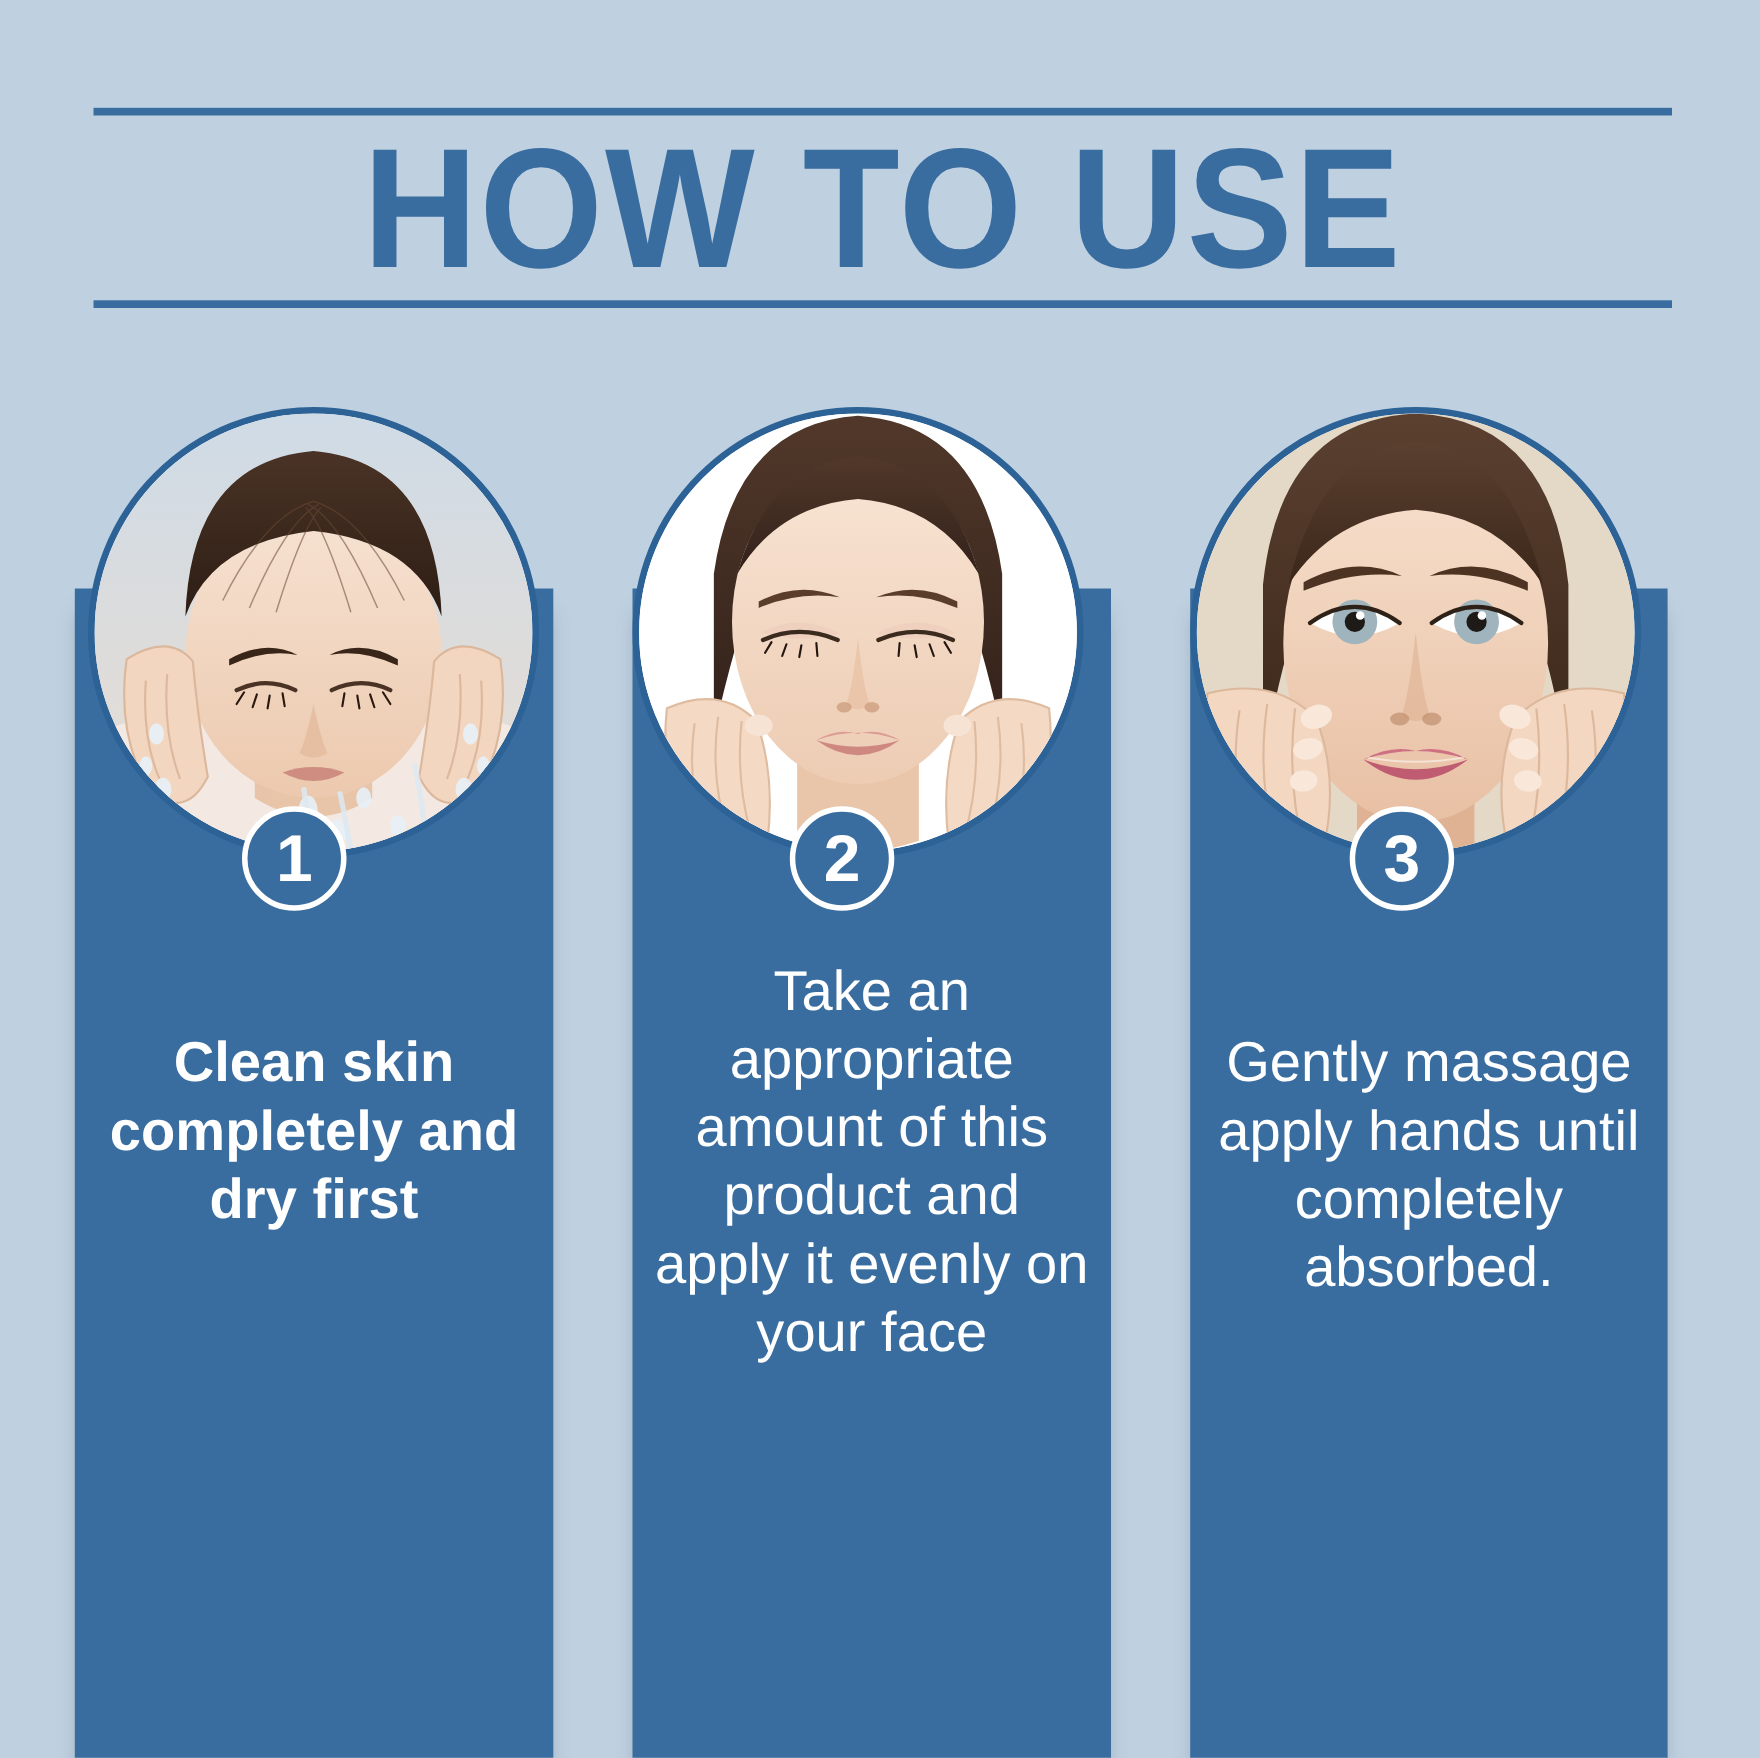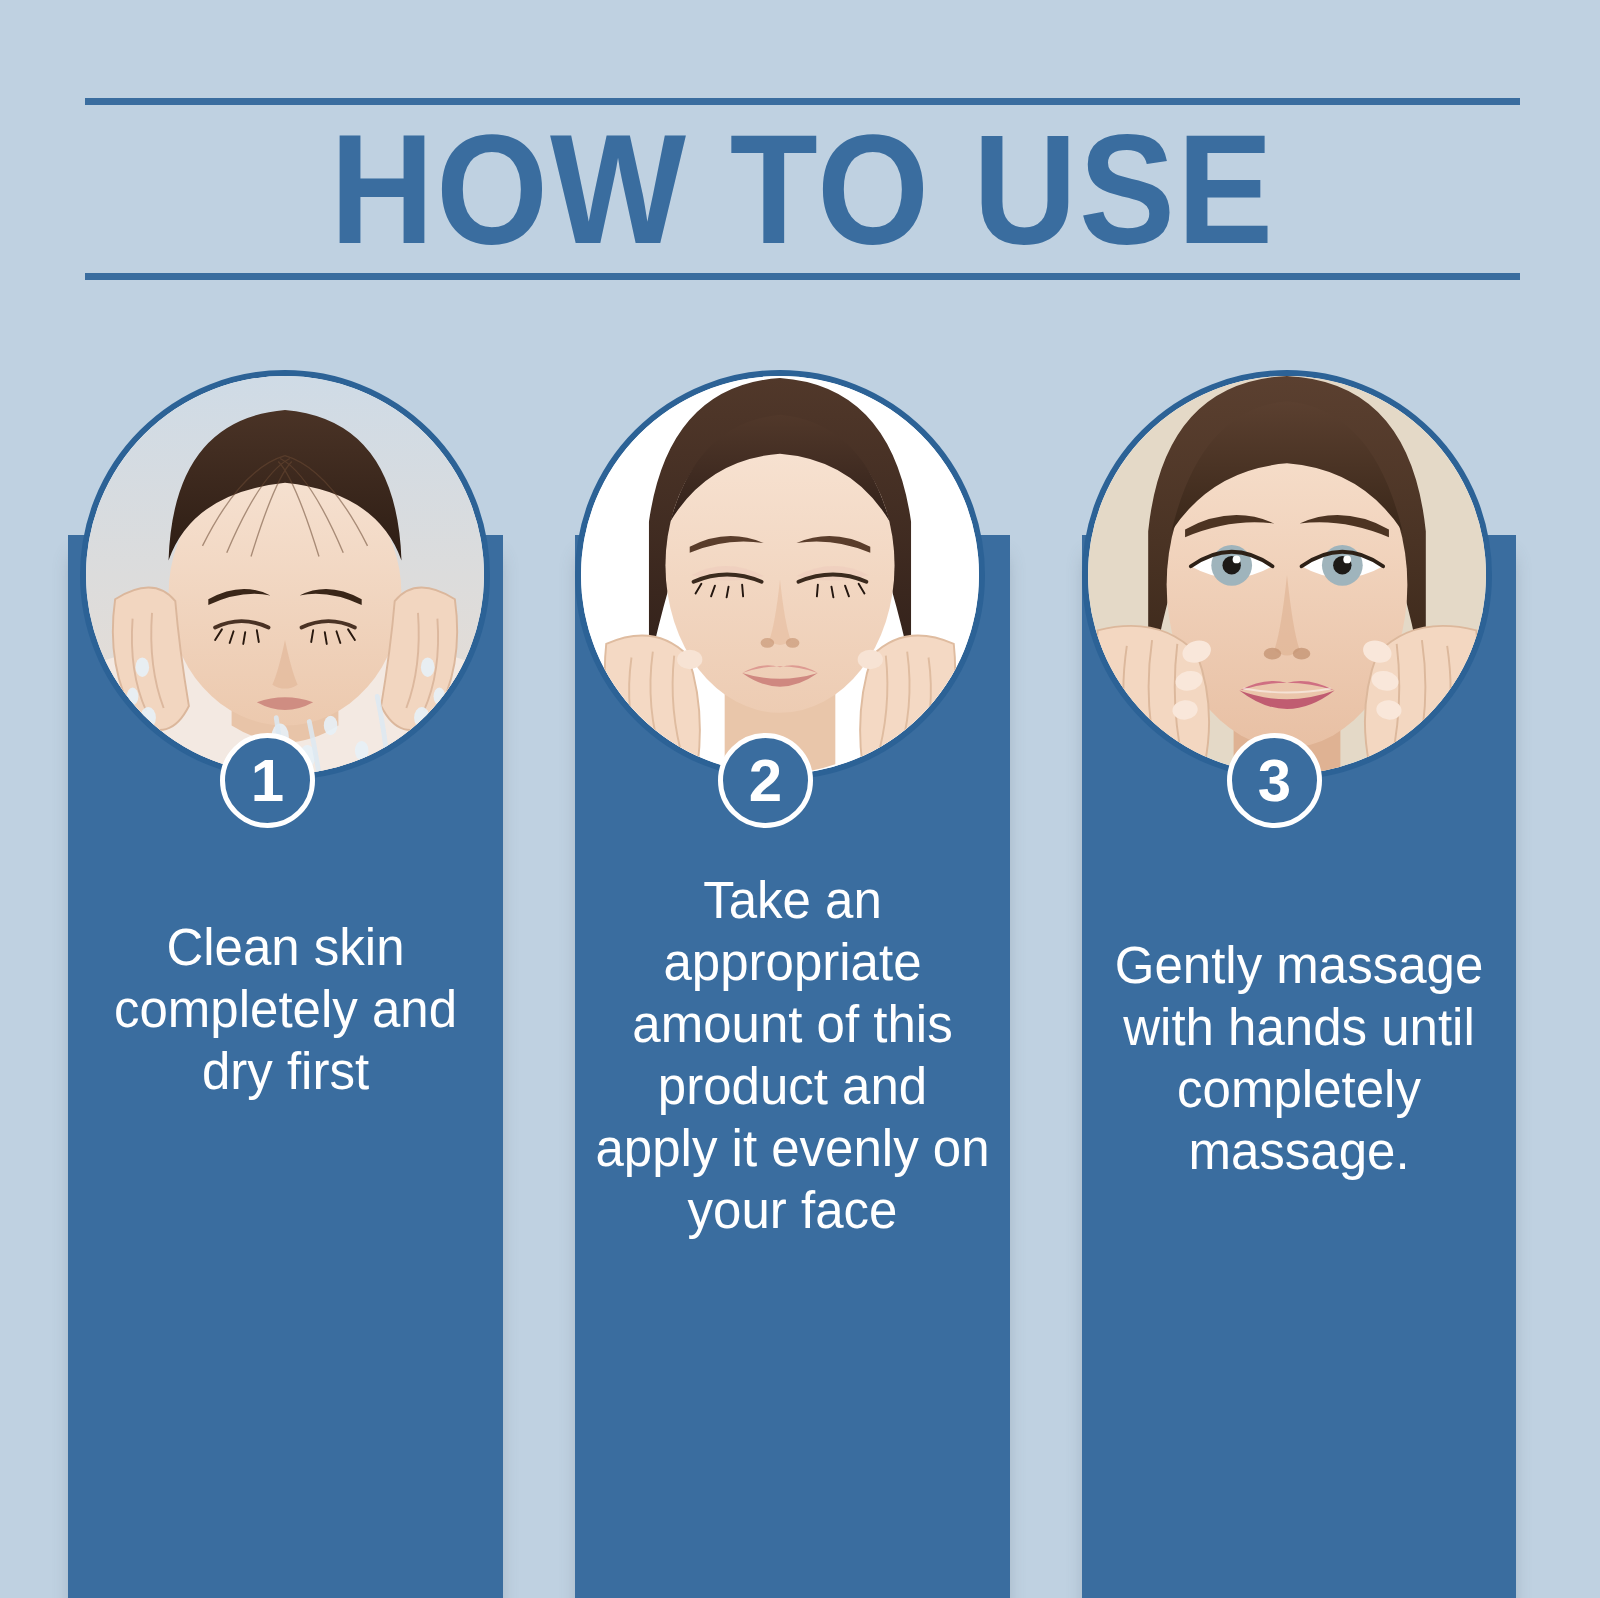--- a/index.html
+++ b/index.html
@@ -108,21 +108,21 @@
   
   .caption{
     position:absolute;
     left:20px;right:20px;
     color:#ffffff;
     text-align:center;
     font-size:51px;
     line-height:62px;
     font-weight:400;
   }
-  .step-1 .caption{top:547px;}
+  .step-1 .caption{top:565px;font-weight:bold;}
   .step-2 .caption{top:500px;}
   .step-3 .caption{top:565px;}
 
   
   .photo svg{display:block;width:100%;height:100%;}
 </style>
 </head>
 <body>
 
 <div class="header">
@@ -365,16 +365,16 @@
             <ellipse cx="100" cy="344" rx="13" ry="10" transform="rotate(-6 100 344)"></ellipse>
             <ellipse cx="298" cy="284" rx="15" ry="11" transform="rotate(18 298 284)"></ellipse>
             <ellipse cx="306" cy="314" rx="14" ry="10" transform="rotate(12 306 314)"></ellipse>
             <ellipse cx="310" cy="344" rx="13" ry="10" transform="rotate(6 310 344)"></ellipse>
           </g>
         </svg>
       </div>
     </div>
 
     <div class="badge">3</div>
-    <div class="caption">Gently massage with hands until completely massage.</div>
+    <div class="caption">Gently massage apply hands until completely absorbed.</div>
   </div>
 
 </div>
 
 </body></html>

